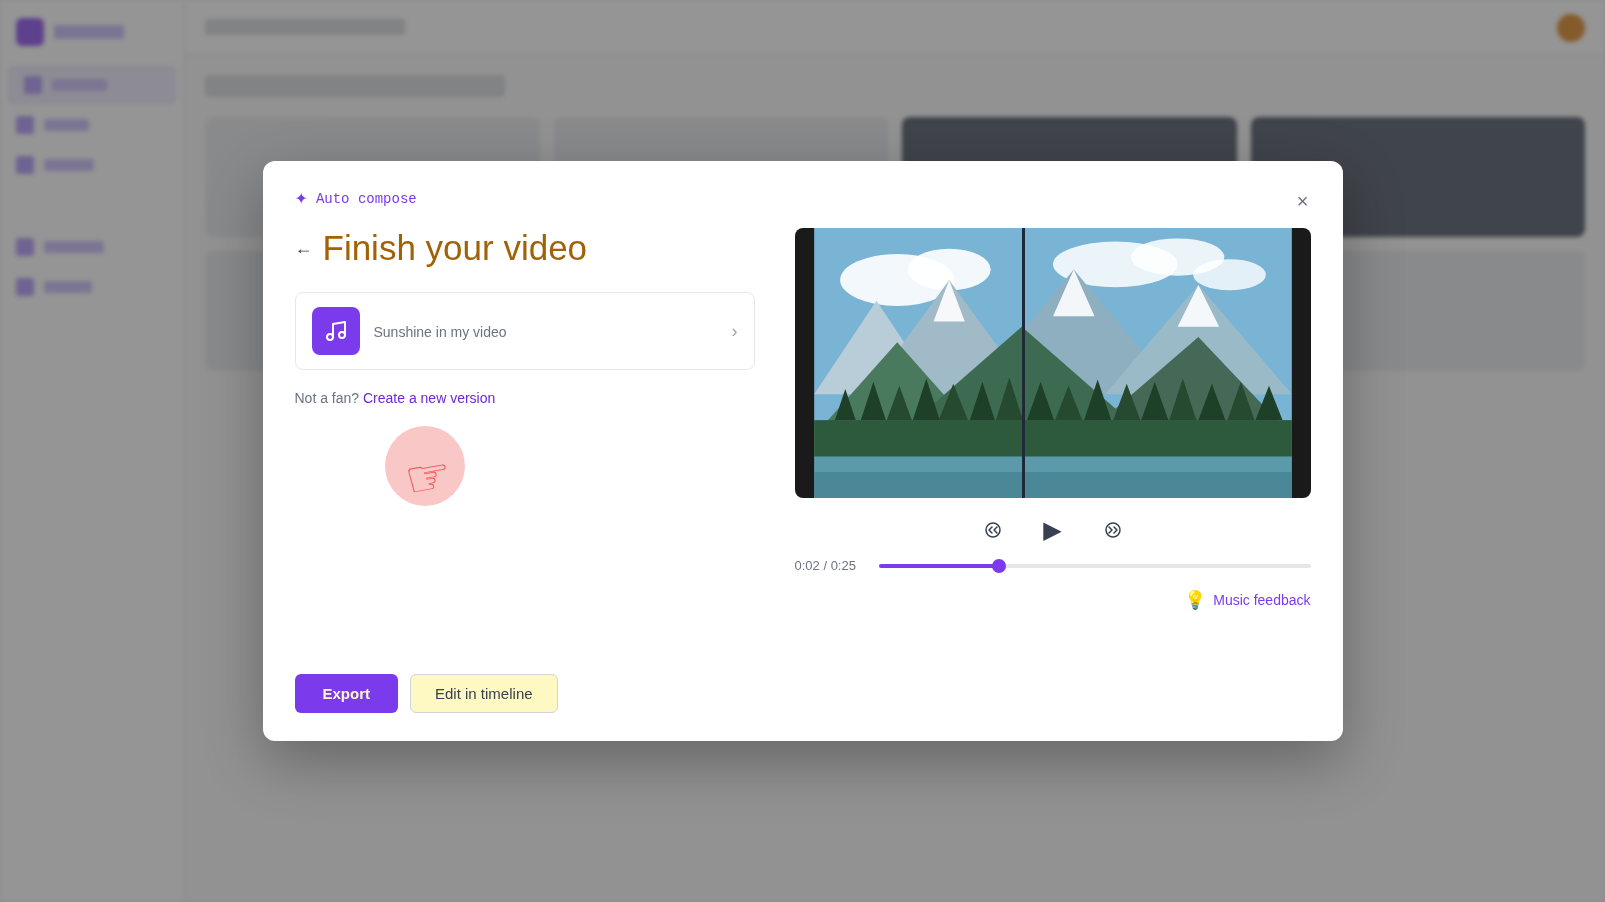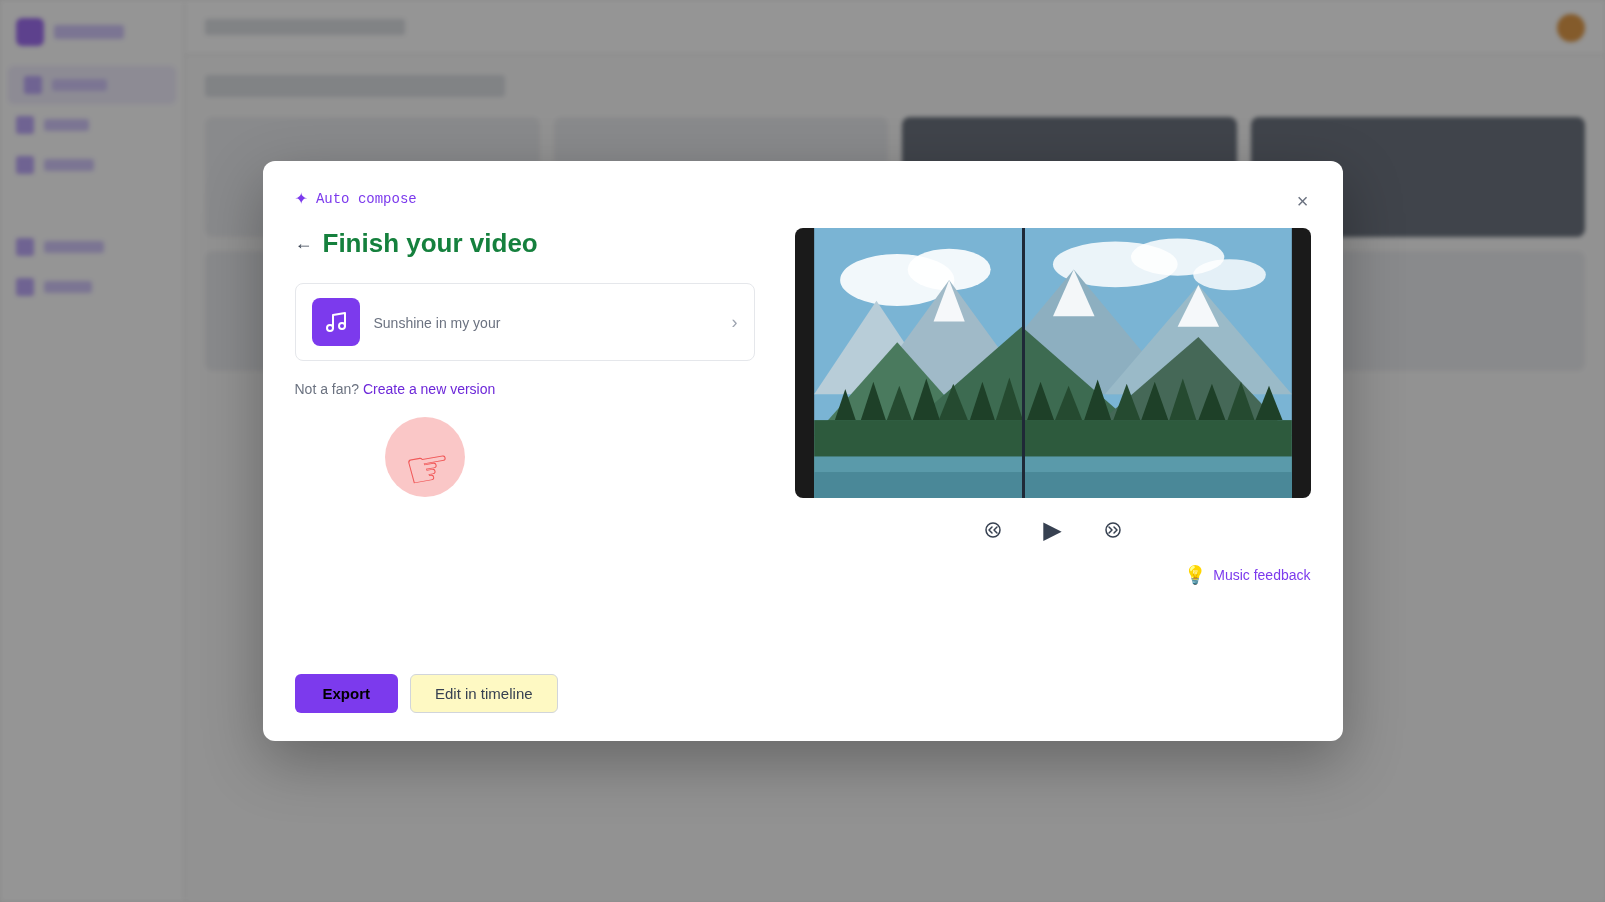--- a/index.html
+++ b/index.html
@@ -205,23 +205,23 @@
 
     .back-btn {
       background: none; border: none;
       cursor: pointer;
       color: #374151;
       font-size: 18px;
       display: flex; align-items: center; justify-content: center;
     }
 
     .page-title {
-      font-size: 26px;
-      font-weight: 700;
-      color: #15803d;
+      font-size: 35px;
+      font-weight: 400;
+      color: #a16207;
     }
 
     
     .music-card {
       display: flex;
       align-items: center;
       border: 1px solid #e5e7eb;
       border-radius: 8px;
       padding: 14px 16px;
       gap: 14px;
@@ -302,21 +302,21 @@
     .bottom-actions {
       margin-top: auto;
       display: flex;
       align-items: center;
       gap: 12px;
       padding-top: 20px;
     }
 
     .export-btn {
       background: #7c3aed;
-      color: #000000;
+      color: #fef9c3;
       border: none;
       border-radius: 6px;
       padding: 11px 28px;
       font-size: 15px;
       font-weight: 600;
       cursor: pointer;
       transition: background 0.15s;
     }
 
     .edit-timeline-btn {
@@ -526,21 +526,21 @@
 
         <div class="music-card">
           <div class="music-icon-box">
             <svg width="24" height="24" viewBox="0 0 24 24" fill="none" xmlns="http://www.w3.org/2000/svg">
               <path d="M9 18V5l12-2v13" stroke="white" stroke-width="2" stroke-linecap="round" stroke-linejoin="round"></path>
               <circle cx="6" cy="18" r="3" stroke="white" stroke-width="2"></circle>
               <circle cx="18" cy="16" r="3" stroke="white" stroke-width="2"></circle>
             </svg>
           </div>
           <div class="music-info">
-            <div class="music-subtitle">Sunshine in my your</div>
+            <div class="music-subtitle">Sunshine in my video</div>
           </div>
           <span class="chevron-right">›</span>
         </div>
 
         <div class="not-a-fan-row">
           <span>Not a fan?</span>
           <a class="create-new-link">Create a new version</a>
         </div>
 
         <div class="cursor-area">
@@ -619,20 +619,28 @@
             <button class="ctrl-btn play-btn">▶</button>
             <button class="ctrl-btn" title="Fast forward">
               <svg width="22" height="22" viewBox="0 0 22 22" fill="none">
                 <path d="M11 11m-7 0a7 7 0 1 0 14 0 7 7 0 0 0-14 0" stroke="#374151" stroke-width="1.5" fill="none"></path>
                 <path d="M7 8 L10 11 L7 14" stroke="#374151" stroke-width="1.5" stroke-linecap="round" stroke-linejoin="round" fill="none"></path>
                 <path d="M12 8 L15 11 L12 14" stroke="#374151" stroke-width="1.5" stroke-linecap="round" stroke-linejoin="round" fill="none"></path>
               </svg>
             </button>
           </div>
 
+          <div class="progress-row">
+            <span class="time-label">0:02 / 0:25</span>
+            <div class="progress-track">
+              <div class="progress-fill">
+                <div class="progress-thumb"></div>
+              </div>
+            </div>
+          </div>
         </div>
 
         <div class="give-feedback-row">
           <span class="feedback-icon">💡</span>
           <span class="feedback-label">Music feedback</span>
         </div>
 
       </div>
     </div>
   </div>

